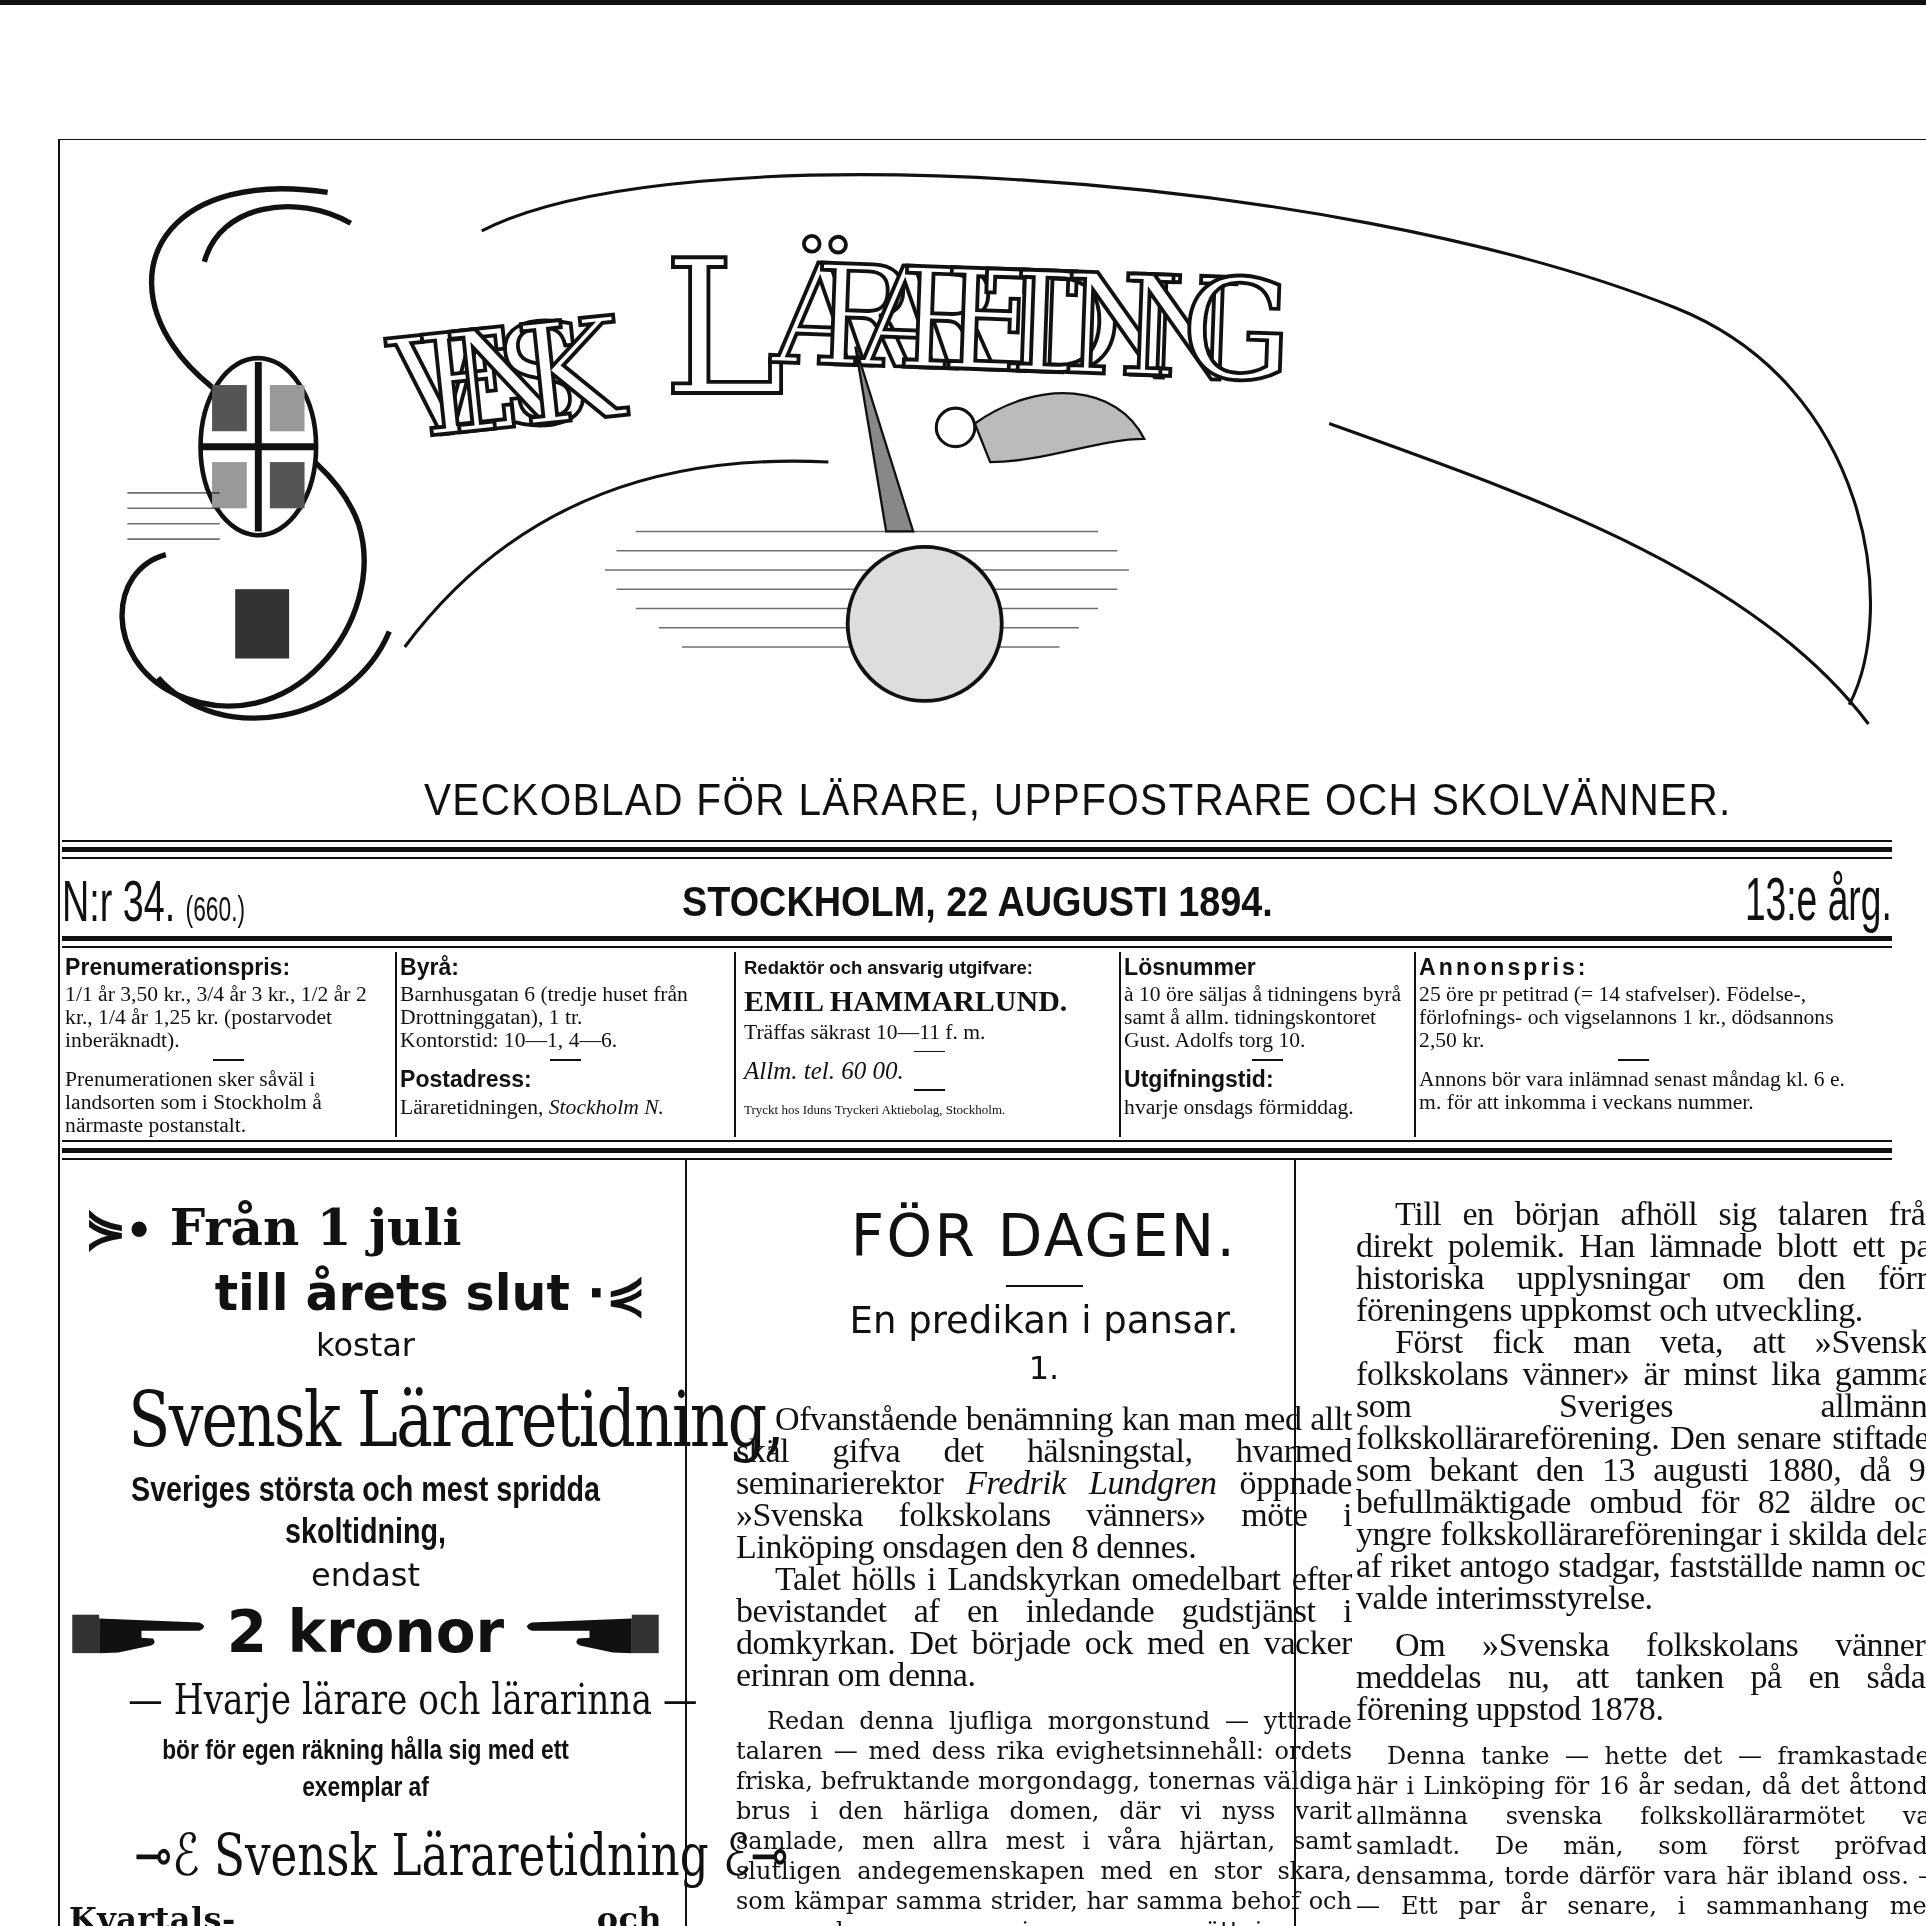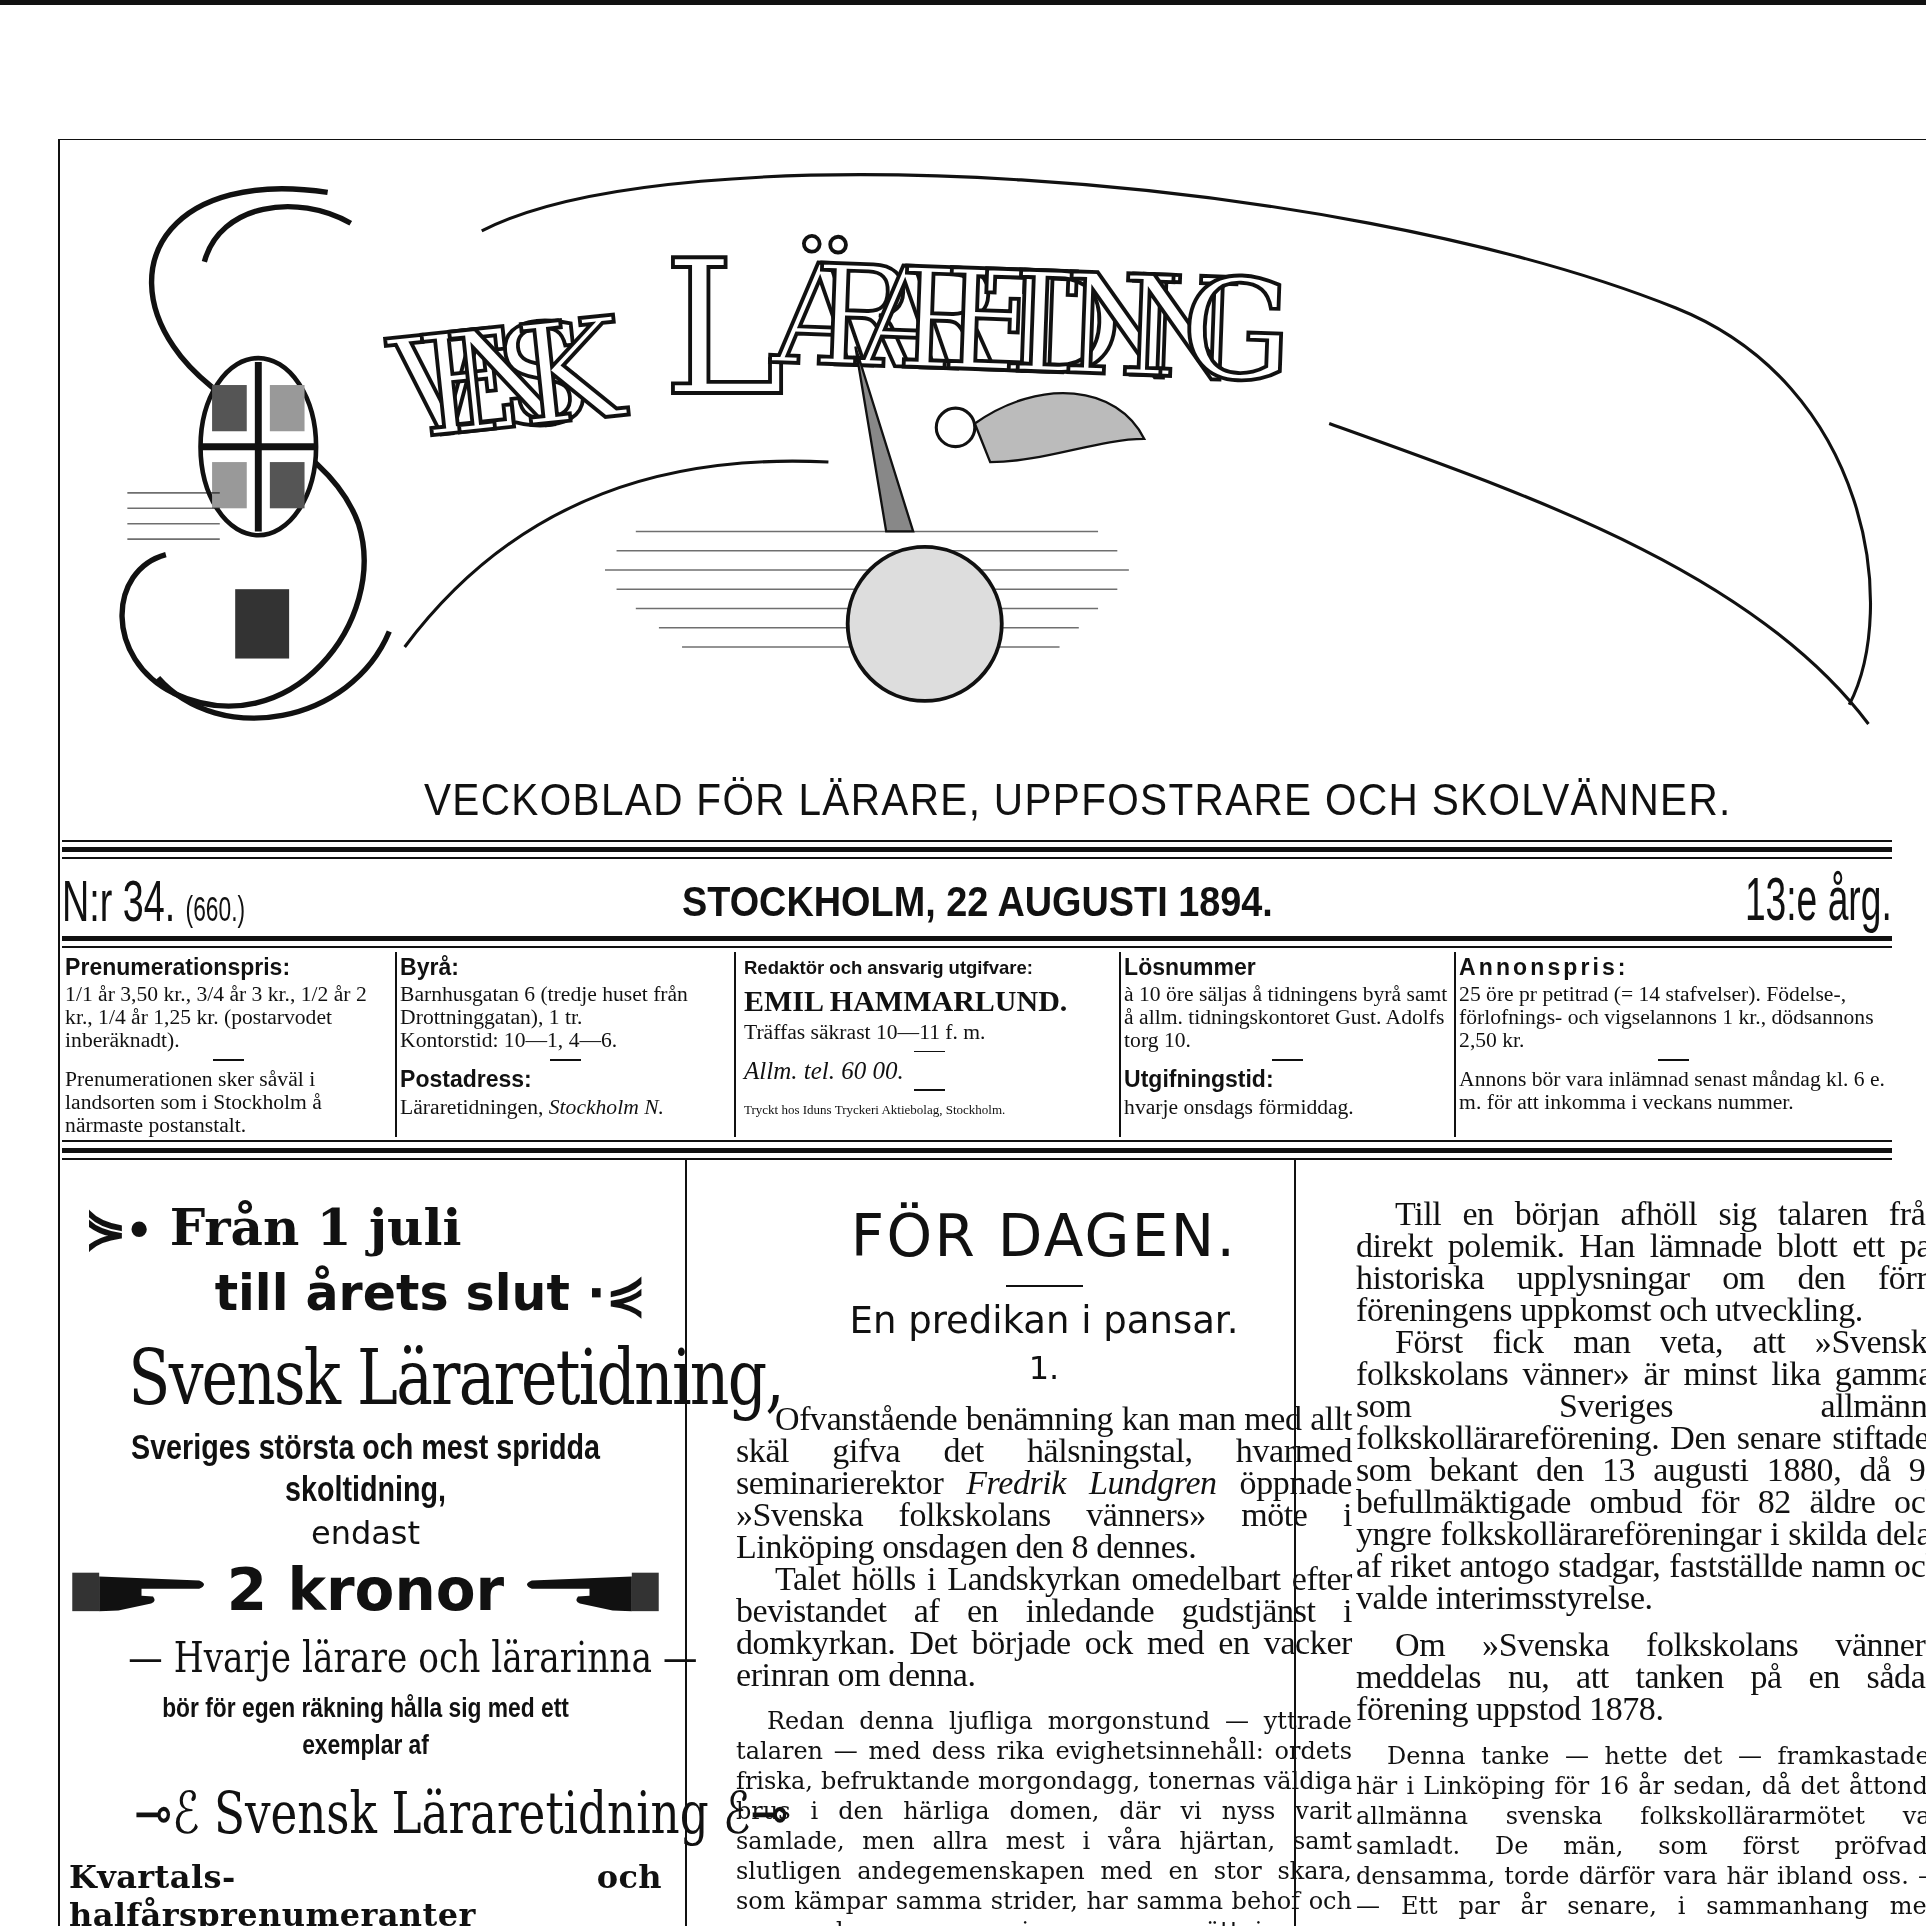--- a/index.html
+++ b/index.html
@@ -139,21 +139,21 @@
   </div>
   <div class="info-col" style="width:385px;padding-left:8px;">
     <div class="h" style="font-size:18.5px;">Redaktör och ansvarig utgifvare:</div>
     <div class="bigname">EMIL HAMMARLUND.</div>
     <div>Träffas säkrast 10—11 f. m.</div>
     <div class="dash"></div>
     <div class="it" style="font-size:25px;">Allm. tel. 60 00.</div>
     <div class="dash"></div>
     <div class="tiny">Tryckt hos Iduns Tryckeri Aktiebolag, Stockholm.</div>
   </div>
-  <div class="info-col" style="width:335px;">
+  <div class="info-col" style="width:295px;">
     <div class="h">Lösnummer</div>
     <div>à 10 öre säljas å tidningens byrå samt å allm. tidningskontoret Gust. Adolfs torg 10.</div>
     <div class="dash"></div>
     <div class="h">Utgifningstid:</div>
     <div>hvarje onsdags förmiddag.</div>
   </div>
   <div class="info-col" style="width:435px;">
     <div class="h" style="letter-spacing:3.1px;">Annonspris:</div>
     <div>25 öre pr petitrad (= 14 stafvelser). Födelse-, förlofnings- och vigselannons 1 kr., dödsannons 2,50 kr.</div>
     <div class="dash"></div>
@@ -168,20 +168,21 @@
 <div class="vline" style="left:685px;top:1160px;height:1541px;"></div>
 <div class="vline" style="left:1294px;top:1160px;height:1522px;"></div>
 
 <div class="col colA">
   <div class="ad-l1">
     <span>⋟∙ </span><span>Från 1 juli</span>
   </div>
   <div class="ad-l2">
     <span>till årets slut</span><span> ∙⋞</span>
   </div>
+  <div class="ad-small">kostar</div>
   <div class="ad-brand">Svensk Läraretidning,</div>
   <div class="ad-med">Sveriges största och mest spridda</div>
   <div class="ad-med">skoltidning,</div>
   <div class="ad-small">endast</div>
   <div class="ad-price">
     <svg class="hand" viewBox="0 0 360 130">
       <rect x="0" y="20" width="70" height="100" fill="#333"></rect>
       <path d="M70,30 L330,40 Q355,50 330,62 L180,62 L180,80 L210,82 Q220,95 205,100 L120,118 L70,120 Z" fill="#111"></path>
     </svg>
     <span>2 kronor</span>

